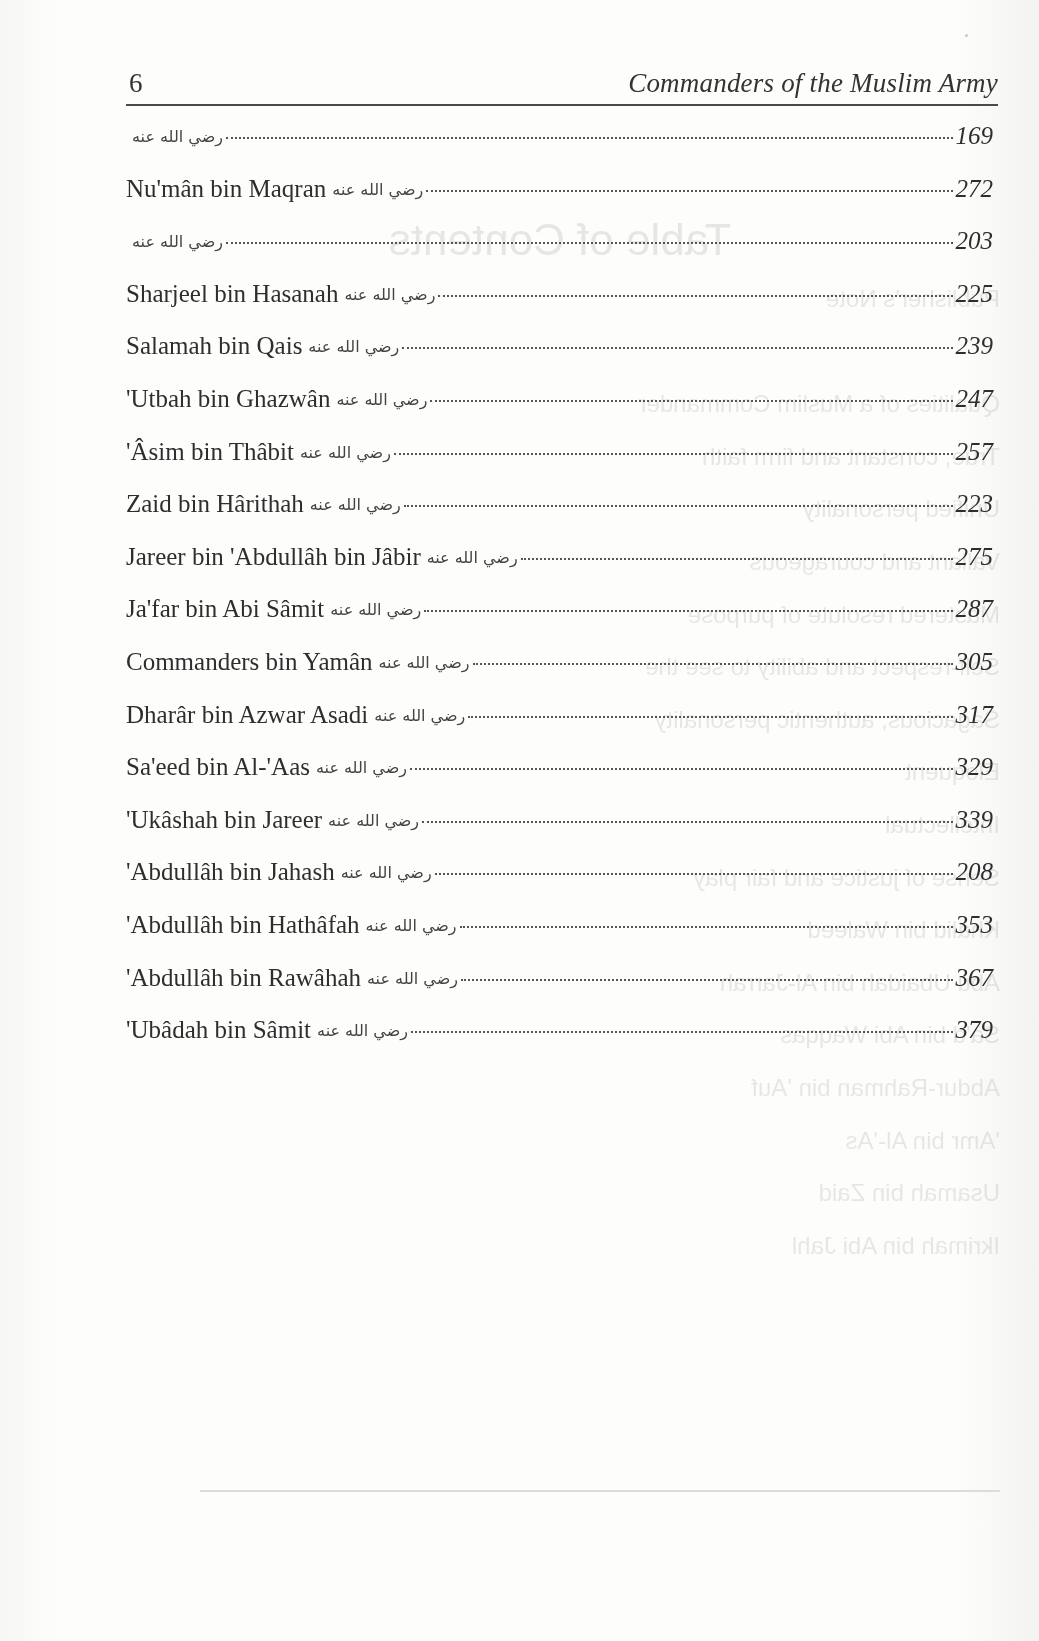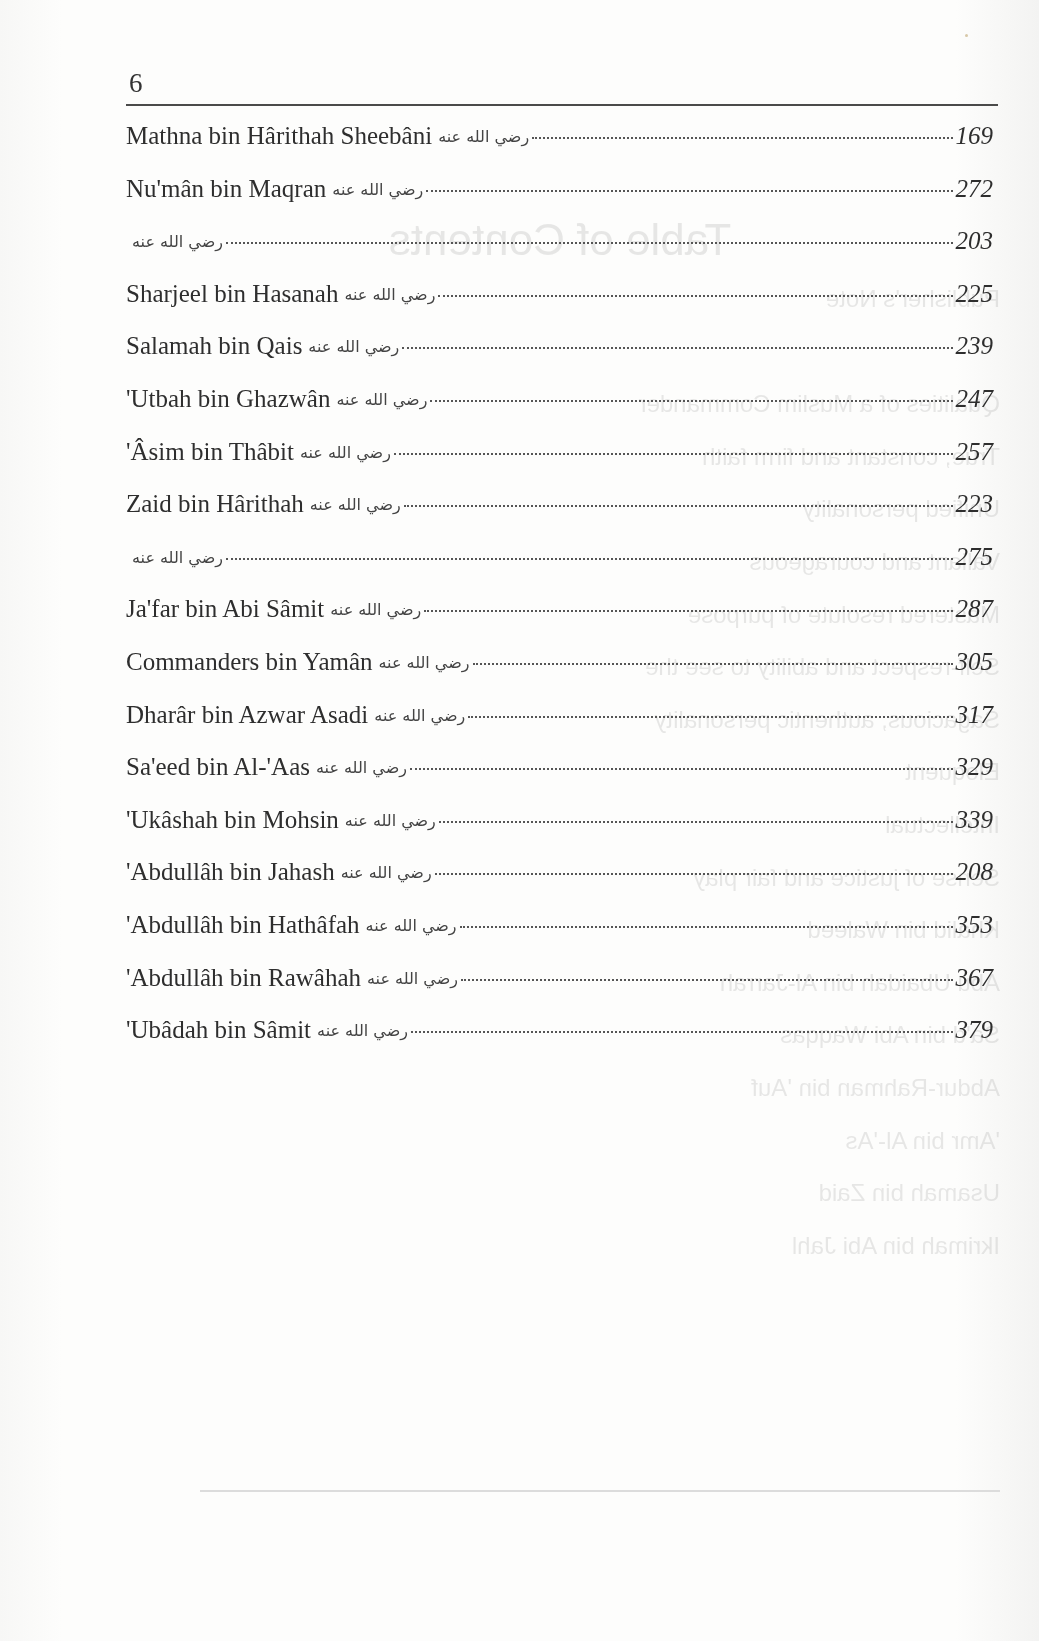--- a/index.html
+++ b/index.html
@@ -161,26 +161,26 @@
     <div>Sa'd bin Abi Waqqas</div>
     <div>Abdur-Rahman bin 'Auf</div>
     <div>'Amr bin Al-'As</div>
     <div>Usamah bin Zaid</div>
     <div>Ikrimah bin Abi Jahl</div>
   </div>
   <div class="bleed-rule"></div>
 
   <div class="header">
     <span class="folio">6</span>
+    <span class="running-title">Commanders of the Muslim Army</span>
   </div>
   <div class="header-rule"></div>
 
   <ul class="toc">
     <li class="toc-entry">
-      <span class="entry-title">Mathna bin Hârithah Sheebâni</span>
       <span class="honorific">رضي الله عنه</span>
       <span class="leader"></span>
       <span class="entry-page">169</span>
     </li>
     <li class="toc-entry">
       <span class="entry-title">Nu'mân bin Maqran</span>
       <span class="honorific">رضي الله عنه</span>
       <span class="leader"></span>
       <span class="entry-page">272</span>
     </li>
@@ -213,20 +213,21 @@
       <span class="leader"></span>
       <span class="entry-page">257</span>
     </li>
     <li class="toc-entry">
       <span class="entry-title">Zaid bin Hârithah</span>
       <span class="honorific">رضي الله عنه</span>
       <span class="leader"></span>
       <span class="entry-page">223</span>
     </li>
     <li class="toc-entry">
+      <span class="entry-title">Jareer bin 'Abdullâh bin Jâbir</span>
       <span class="honorific">رضي الله عنه</span>
       <span class="leader"></span>
       <span class="entry-page">275</span>
     </li>
     <li class="toc-entry">
       <span class="entry-title">Ja'far bin Abi Sâmit</span>
       <span class="honorific">رضي الله عنه</span>
       <span class="leader"></span>
       <span class="entry-page">287</span>
     </li>
@@ -242,21 +243,21 @@
       <span class="leader"></span>
       <span class="entry-page">317</span>
     </li>
     <li class="toc-entry">
       <span class="entry-title">Sa'eed bin Al-'Aas</span>
       <span class="honorific">رضي الله عنه</span>
       <span class="leader"></span>
       <span class="entry-page">329</span>
     </li>
     <li class="toc-entry">
-      <span class="entry-title">'Ukâshah bin Mohsin</span>
+      <span class="entry-title">'Ukâshah bin Jareer</span>
       <span class="honorific">رضي الله عنه</span>
       <span class="leader"></span>
       <span class="entry-page">339</span>
     </li>
     <li class="toc-entry">
       <span class="entry-title">'Abdullâh bin Jahash</span>
       <span class="honorific">رضي الله عنه</span>
       <span class="leader"></span>
       <span class="entry-page">208</span>
     </li>

